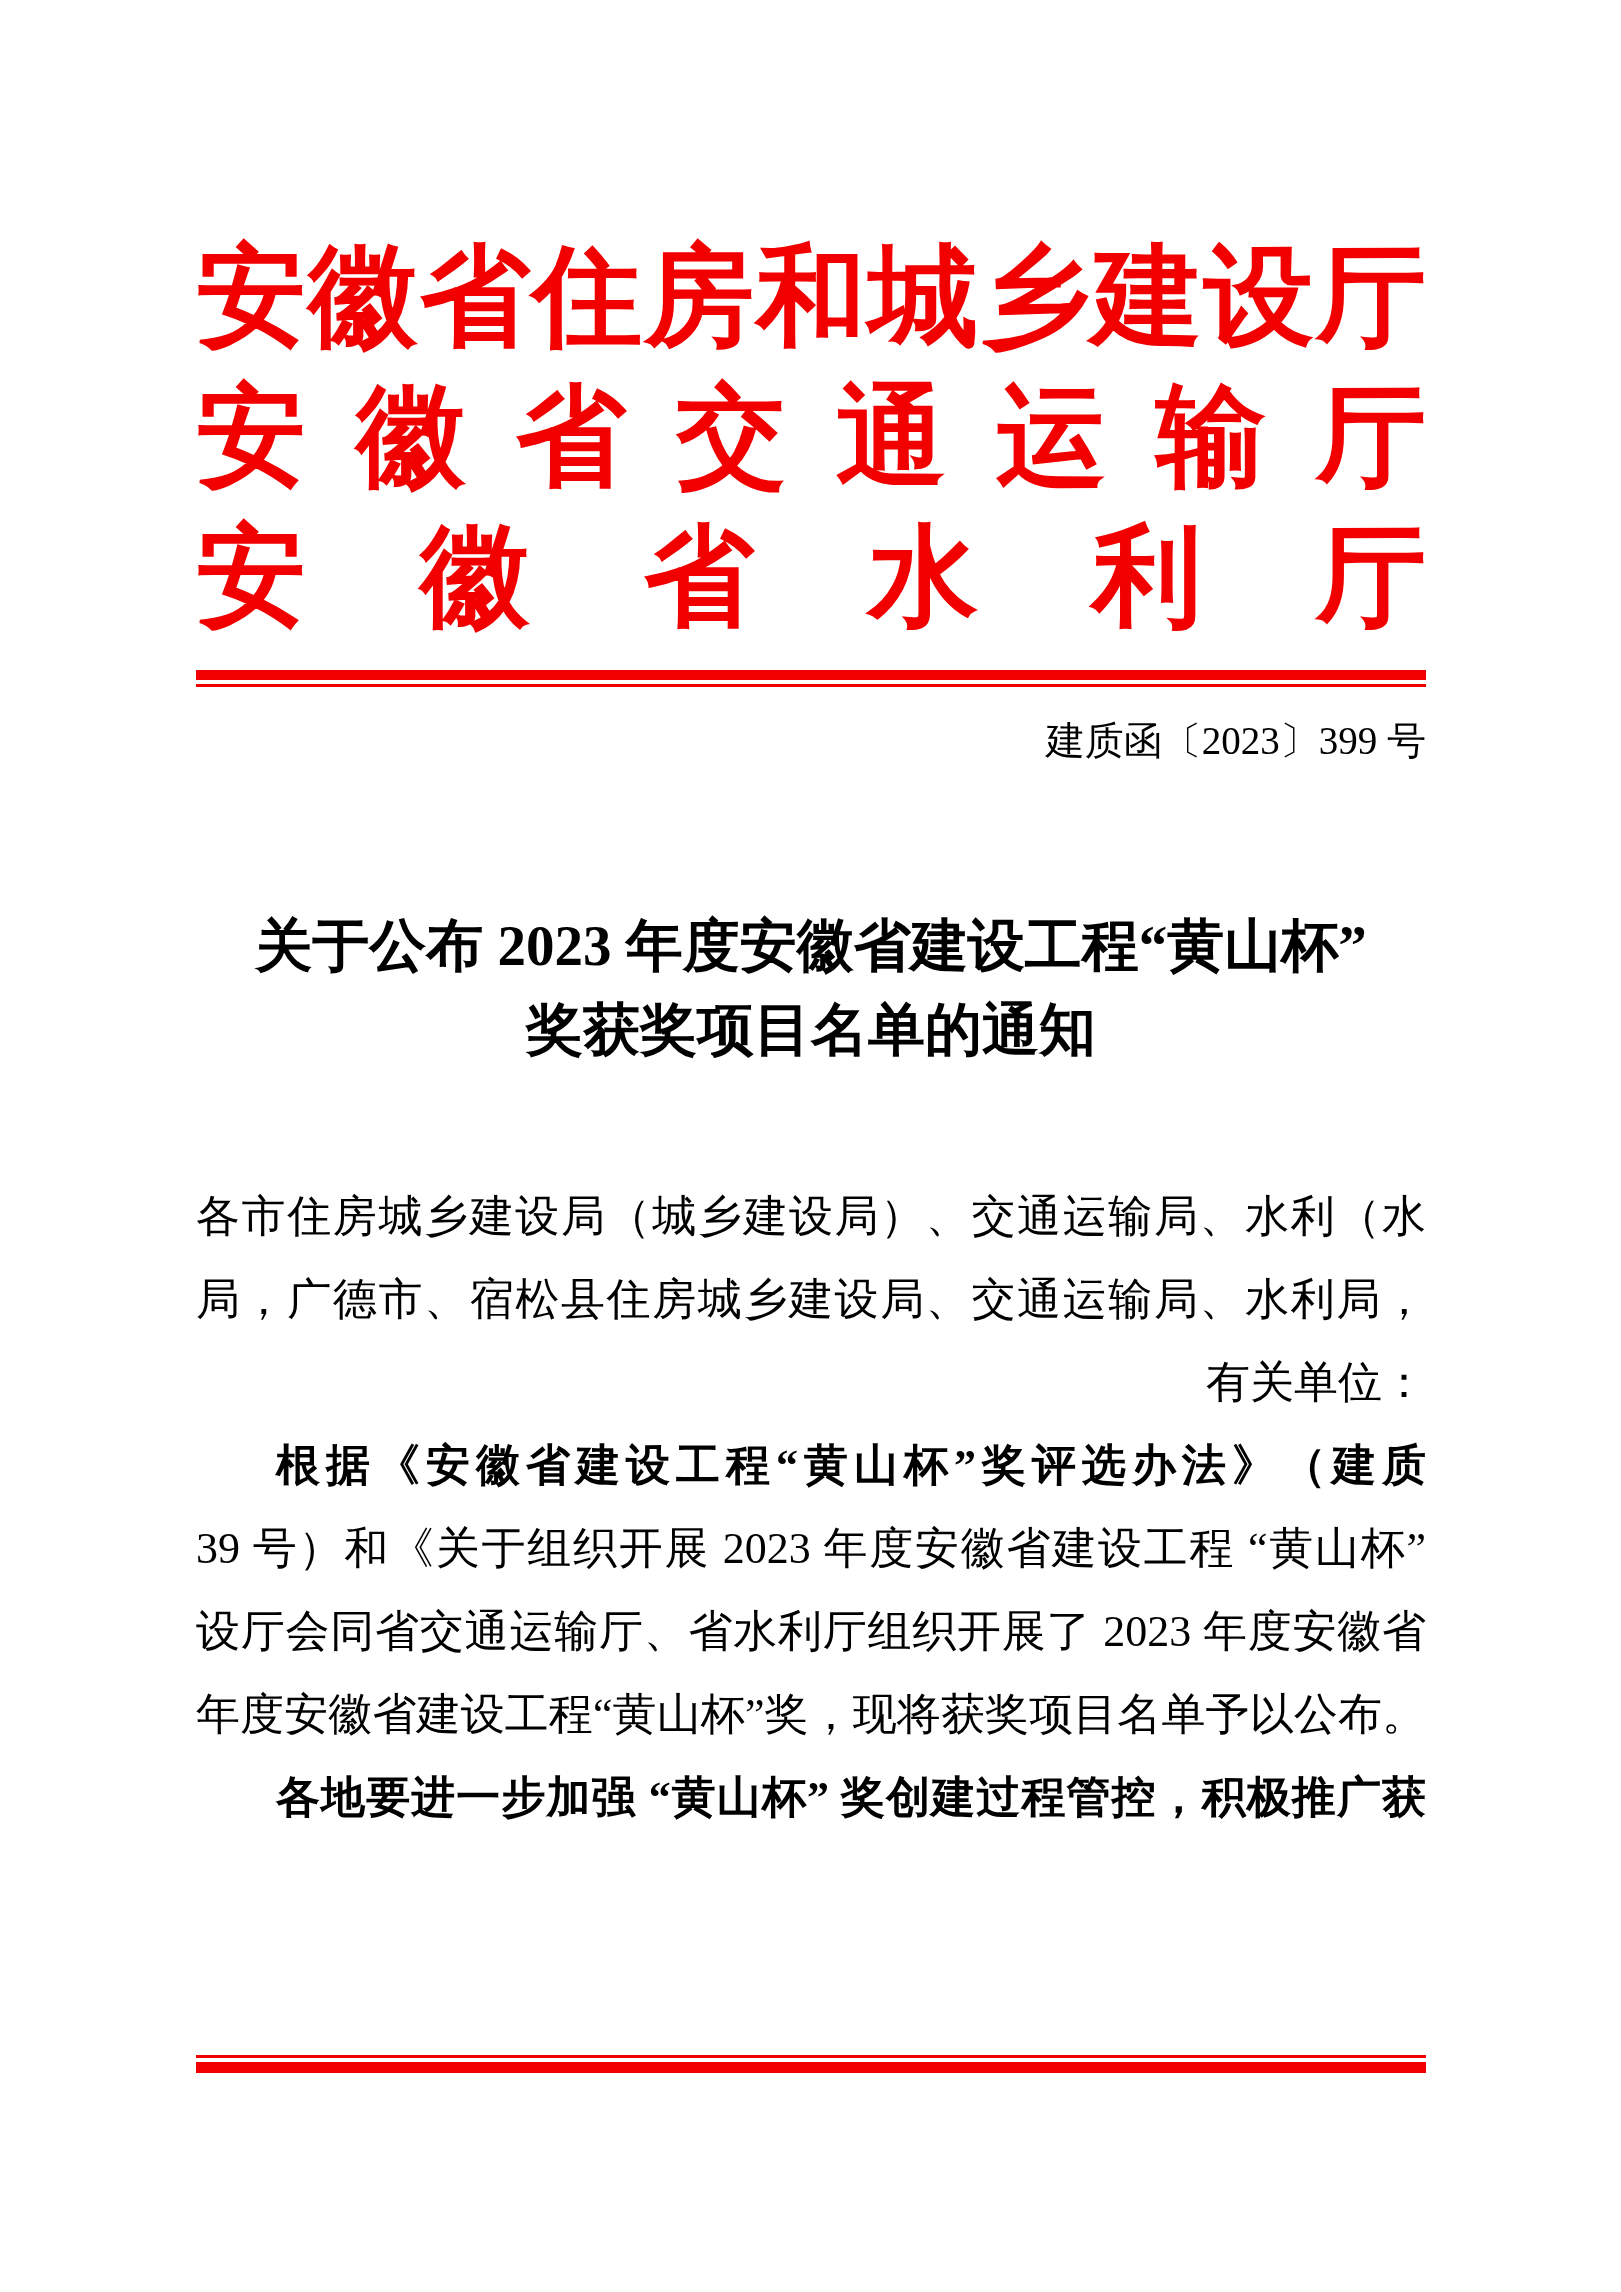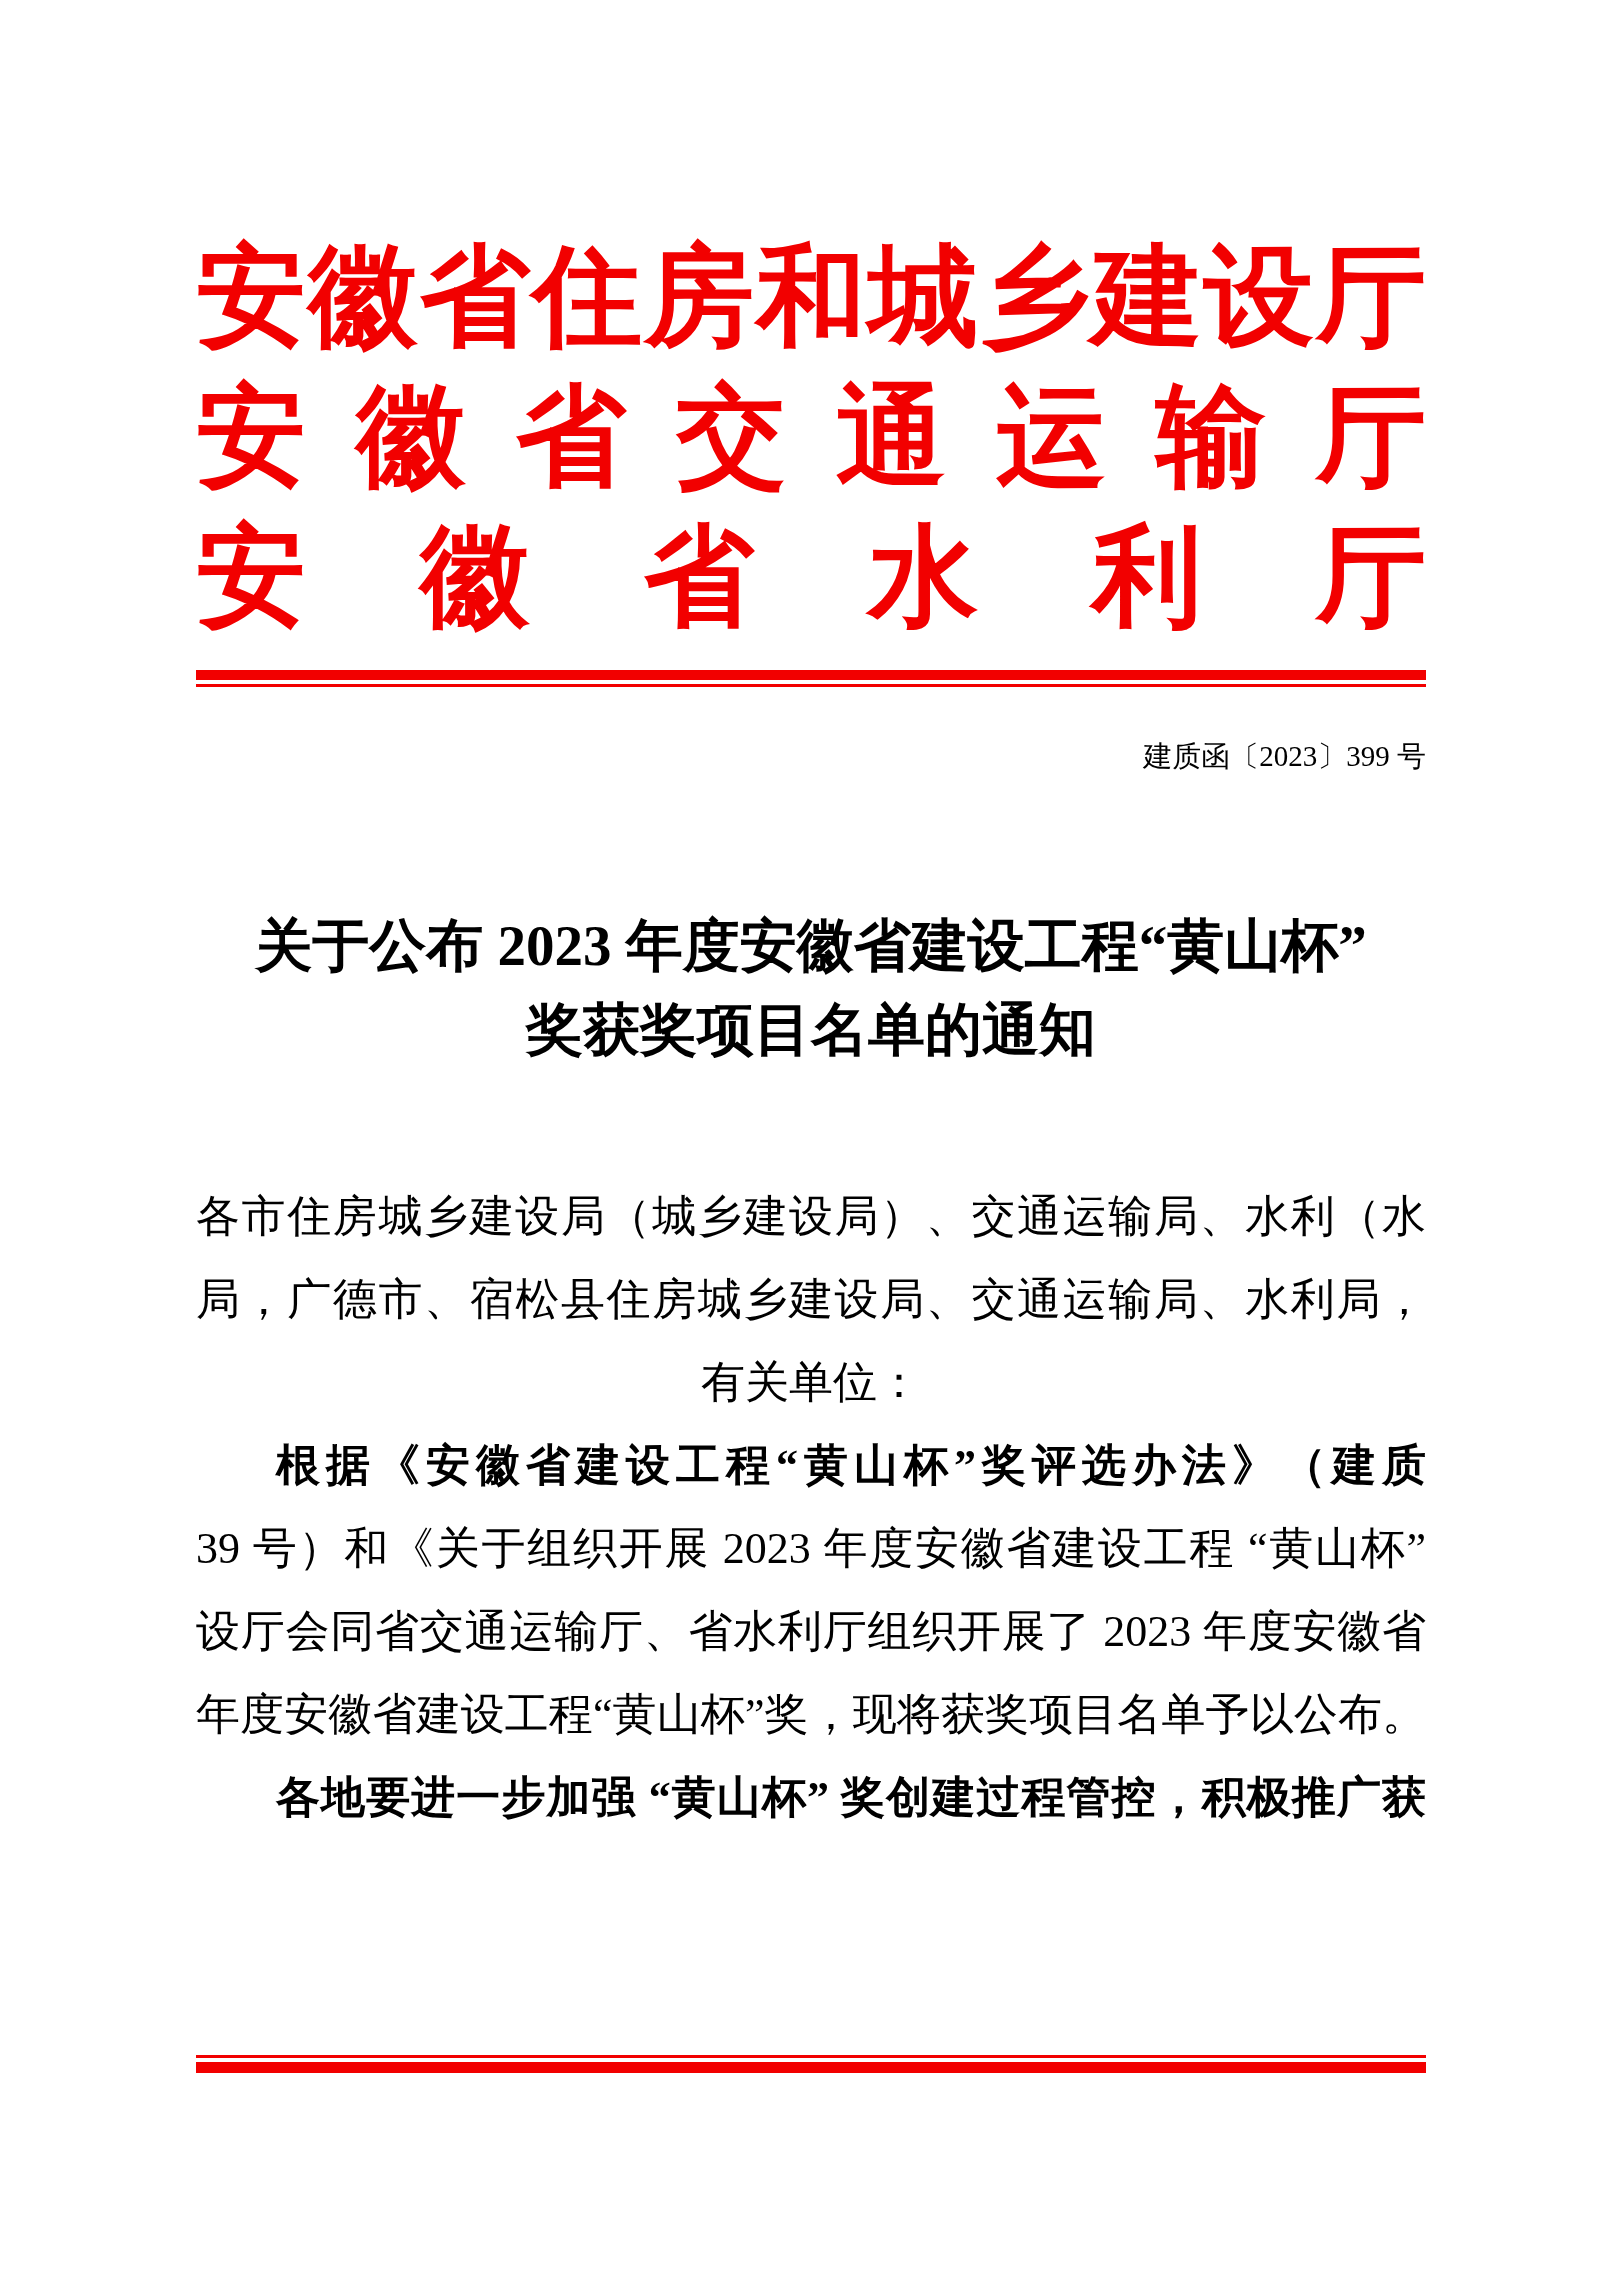--- a/index.html
+++ b/index.html
@@ -31,23 +31,23 @@
     white-space:nowrap;
   }
   
   .rule{position:absolute;left:196px;width:1230px;background:var(--red);}
   .rule-header-thick{top:670px;height:9.8px;}
   .rule-header-thin {top:684px;height:2.9px;}
   .rule-footer-thin {top:2055px;height:2.9px;}
   .rule-footer-thick{top:2062px;height:10.8px;}
   
   .doc-number{
-    position:absolute;left:196px;top:732px;width:1230px;
+    position:absolute;left:196px;top:716px;width:1230px;
     height:49px;line-height:49px;
-    font-size:29px;
+    font-size:39px;
     text-align:right;
     white-space:nowrap;
   }
   
   .title{
     position:absolute;left:196px;top:904px;width:1230px;
     text-align:center;
     font-size:57px;
     font-weight:bold;
     line-height:84px;
@@ -55,21 +55,21 @@
   .title-line{height:84px;white-space:nowrap;text-align:center;}
   
   .body-text{
     position:absolute;left:196px;top:1175px;width:1230px;
     font-size:44px;
     line-height:83px;
   }
   .body-line{
     height:83px;
     overflow:hidden;
-    text-align:center;
+    text-align:right;
   }
   .body-line.justify{
     text-align:justify;
     text-align-last:justify;
   }
   .body-line.indent{
     text-indent:80px;
     font-weight:bold;
   }
 </style>

